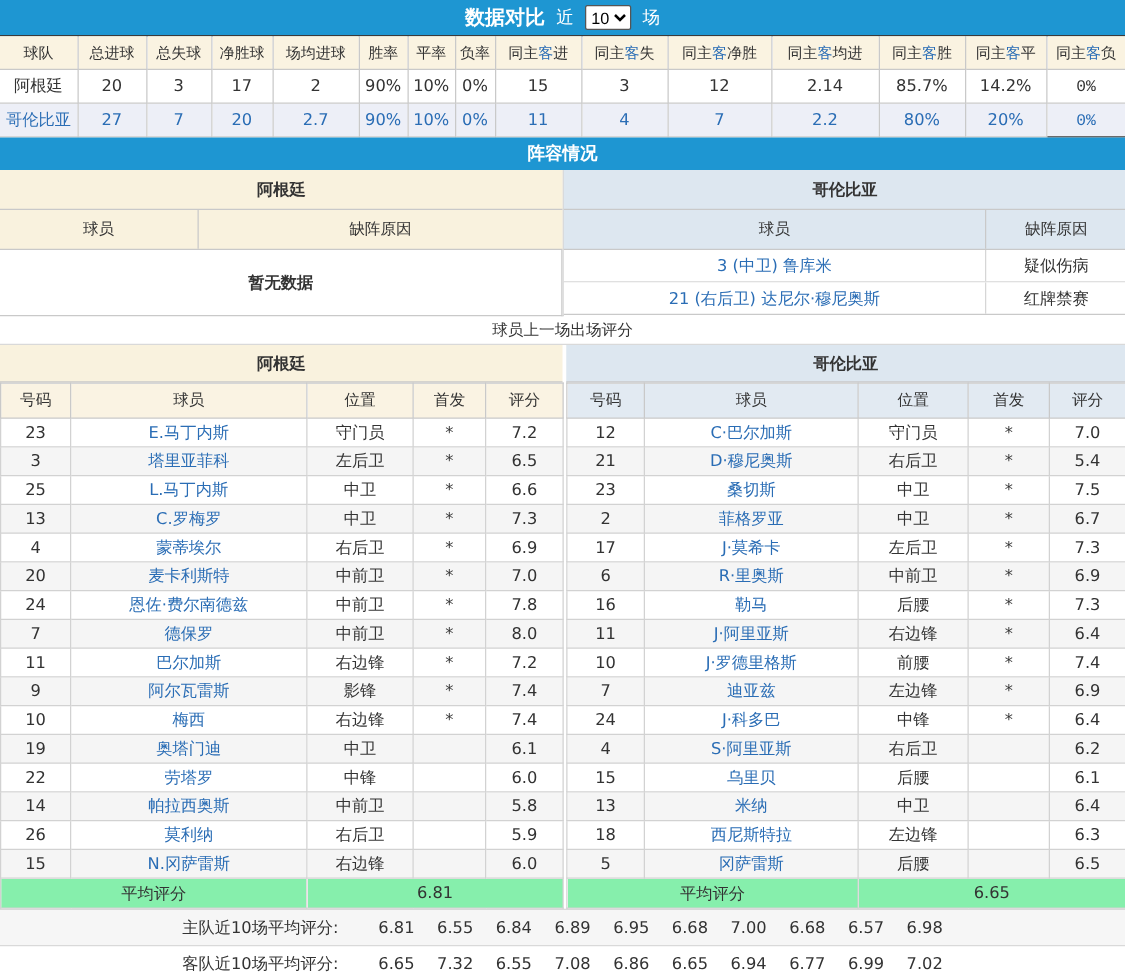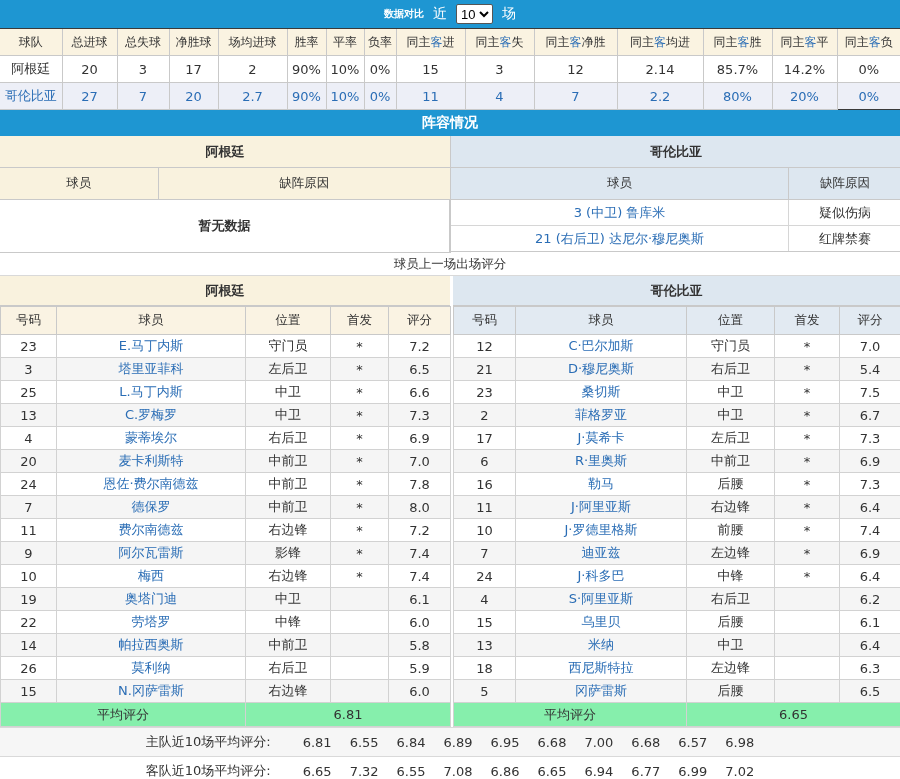--- a/index.html
+++ b/index.html
@@ -2,33 +2,33 @@
 <html><head>
 <meta charset="utf-8">
 <style>
   html,body{margin:0;padding:0;background:#fff;}
   body{width:900px;font-family:"DejaVu Sans","Liberation Sans",sans-serif;color:#333;font-size:13px;}
   .page{width:900px;}
 
   
   .blue-bar{background:#1e96d2;color:#fff;display:flex;align-items:center;justify-content:center;gap:9px;}
   .bar1{height:28px;border-bottom:1px solid #3a3a3a;}
-  .bar1 .bold{font-weight:bold;font-size:10px;}
+  .bar1 .bold{font-weight:bold;font-size:16px;}
   .bar1 span{font-size:14px;}
   .bar2{height:26px;font-weight:bold;font-size:14px;}
   .bar-bottom{height:5px;background:#1e96d2;border-top:1px solid #c9c9c9;margin-top:0;}
   select{height:20px;font-size:13px;border:1px solid #555;background:#fff;border-radius:2px;}
 
   
   table{border-collapse:collapse;table-layout:fixed;}
   .cmp-table{width:900px;border-bottom:1px solid #3a3a3a;}
   .cmp-table th,.cmp-table td{border:1px solid #c9c9c9;border-top:none;text-align:center;height:26px;padding:0;font-weight:normal;overflow:hidden;white-space:nowrap;}
   .cmp-table th{background:#faf3e1;color:#333;font-size:12px;}
   .cmp-table th:first-child,.cmp-table td:first-child{border-left:none;}
-  .cmp-table th:last-child,.cmp-table td:last-child{border-right:none;}
+  .cmp-table th:last-child,.cmp-table td:last-child{border-right:none;font-family:Liberation Mono, monospace;}
   .cmp-table tr.home td{background:#fff;color:#333;}
   .cmp-table tr.away td{background:#edeff7;color:#2a6db5;}
   .cmp-table tr.away td:last-child{border-bottom:none;}
   .hl{color:#2a6db5;}
 
   
   .lineup{display:flex;}
   .lu{width:450px;}
   .lu-right{width:450px;}
   .lu-team{height:31px;border-bottom:1px solid #c9c9c9;display:flex;align-items:center;justify-content:center;font-weight:bold;font-size:13px;}
@@ -264,21 +264,21 @@
             </tr>
             <tr>
               <td class="num">7</td>
               <td class="link">德保罗</td>
               <td class="pos">中前卫</td>
               <td class="star">*</td>
               <td class="score">8.0</td>
             </tr>
             <tr>
               <td class="num">11</td>
-              <td class="link">费尔南德兹</td>
+              <td class="link">巴尔加斯</td>
               <td class="pos">右边锋</td>
               <td class="star">*</td>
               <td class="score">7.2</td>
             </tr>
             <tr>
               <td class="num">9</td>
               <td class="link">阿尔瓦雷斯</td>
               <td class="pos">影锋</td>
               <td class="star">*</td>
               <td class="score">7.4</td>

